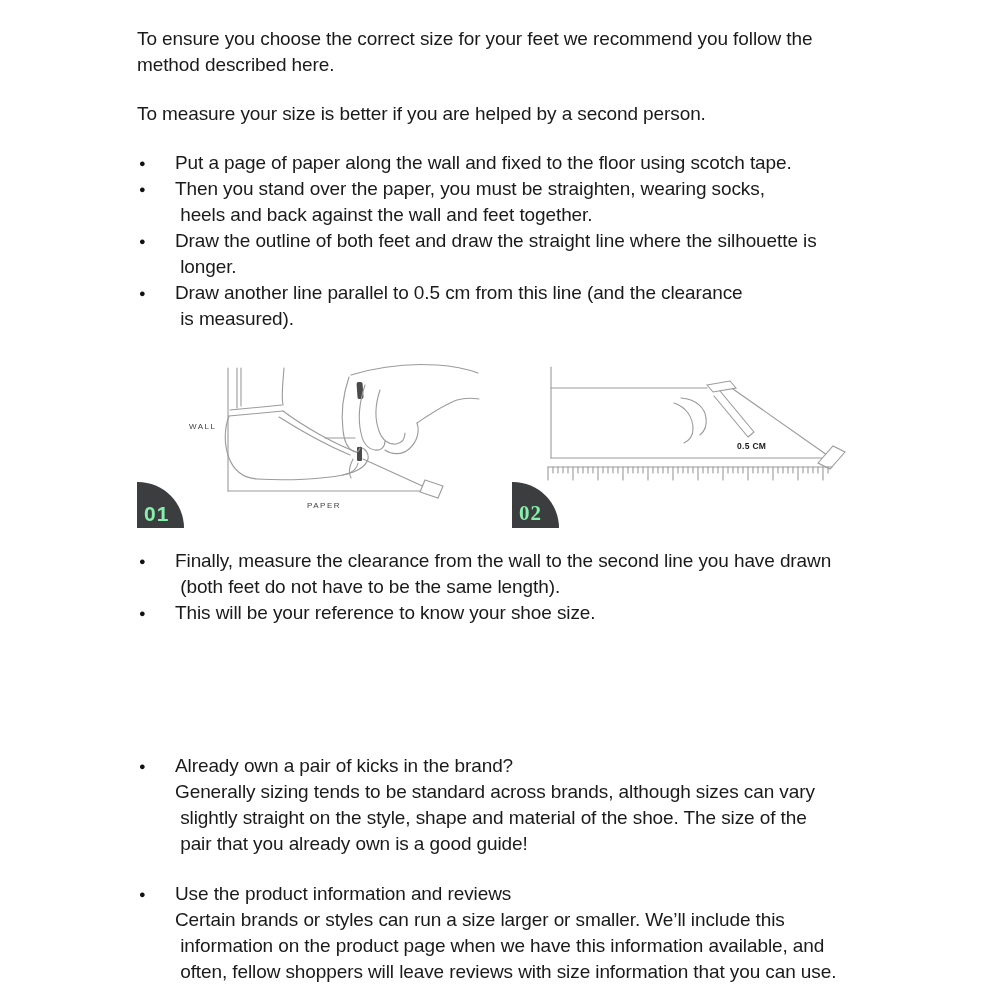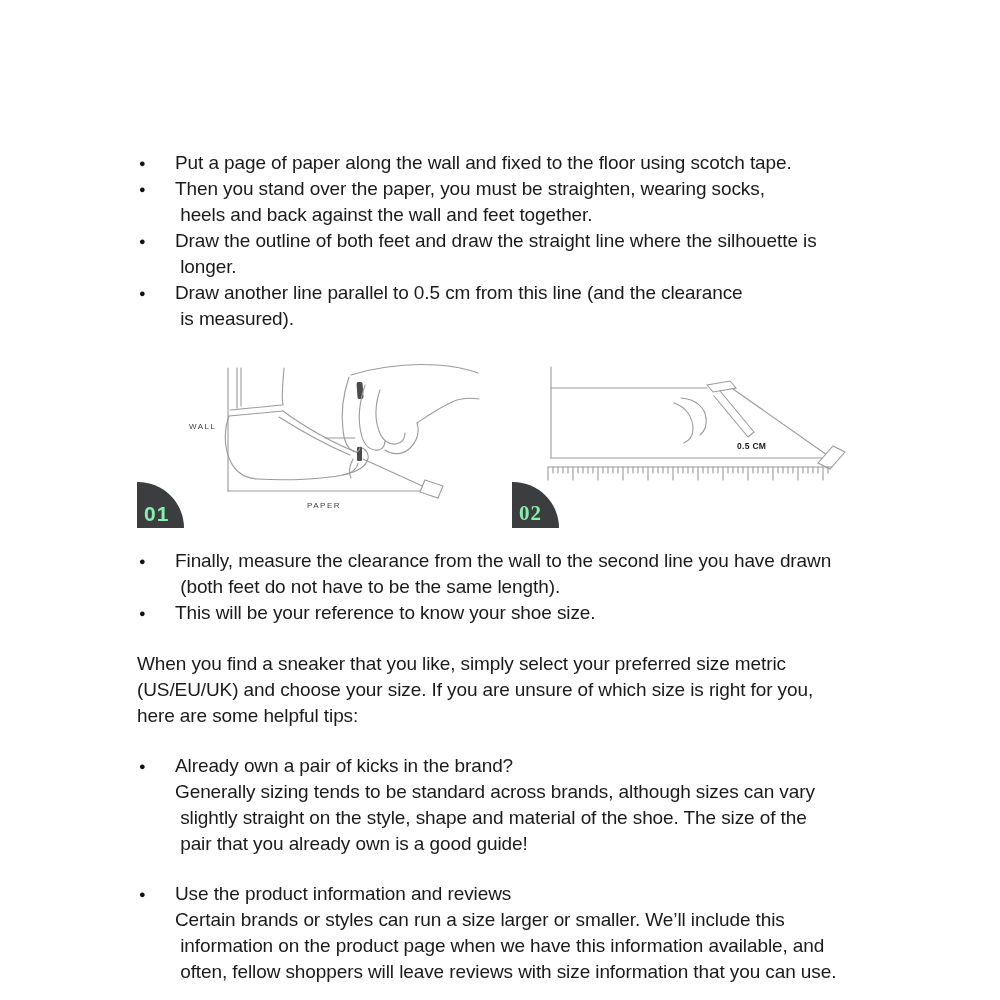--- a/index.html
+++ b/index.html
@@ -49,21 +49,24 @@
   .figtape{stroke:#9b9b9b;stroke-width:1.1;fill:#ffffff;}
   .figlabel{fill:#3f3f3f;font-size:8px;letter-spacing:1.5px;font-family:"Liberation Sans",sans-serif;}
   .figlabel-bold{fill:#1a1a1a;font-size:8.5px;font-weight:bold;letter-spacing:0.3px;font-family:"Liberation Sans",sans-serif;}
   .pen-dark{fill:#4a4a4a;}
 </style>
 </head>
 <body>
 
 <div class="page">
 
+  <div class="para" style="top:26px">To ensure you choose the correct size for your feet we recommend you follow the
+method described here.</div>
 
+  <div class="para" style="top:101px">To measure your size is better if you are helped by a second person.</div>
 
   <div class="list" style="top:150px">
     <div class="li">
       <span class="dot">●</span>
       <div class="li-text">Put a page of paper along the wall and fixed to the floor using scotch tape.</div>
     </div>
     <div class="li">
       <span class="dot">●</span>
       <div class="li-text">Then you stand over the paper, you must be straighten, wearing socks,
  heels and back against the wall and feet together.</div>
@@ -154,23 +157,20 @@
       <span class="dot">●</span>
       <div class="li-text">Finally, measure the clearance from the wall to the second line you have drawn
  (both feet do not have to be the same length).</div>
     </div>
     <div class="li">
       <span class="dot">●</span>
       <div class="li-text">This will be your reference to know your shoe size.</div>
     </div>
   </div>
 
-  <div class="para" style="top:651px">When you find a sneaker that you like, simply select your preferred size metric
-(US/EU/UK) and choose your size. If you are unsure of which size is right for you,
-here are some helpful tips:</div>
 
   <div class="list" style="top:753px">
     <div class="li">
       <span class="dot">●</span>
       <div class="li-text">Already own a pair of kicks in the brand?
 Generally sizing tends to be standard across brands, although sizes can vary
  slightly straight on the style, shape and material of the shoe. The size of the
  pair that you already own is a good guide!</div>
     </div>
     <div class="li gap-above">

